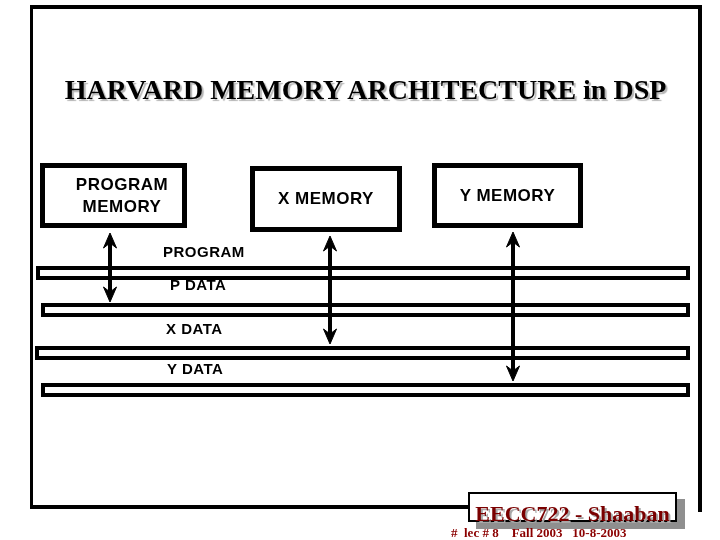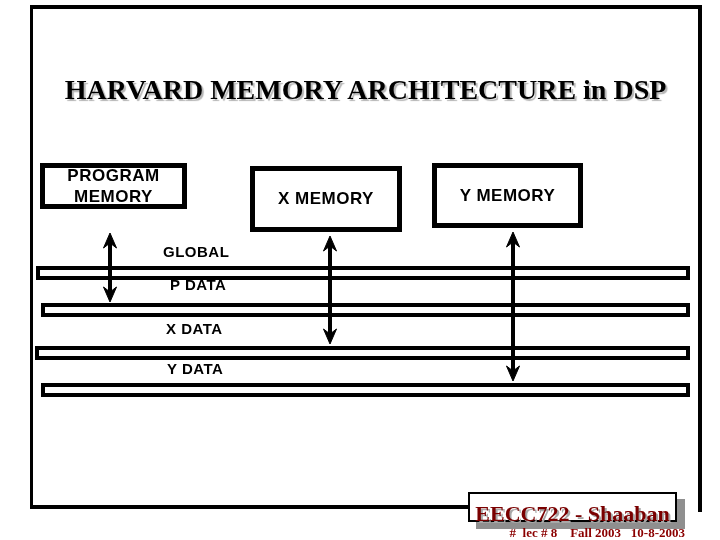--- a/index.html
+++ b/index.html
@@ -29,21 +29,21 @@
     text-shadow:2px 2px 1px #b5b5b5;z-index:4;
   }
 
   
   .membox{
     border:5px solid var(--ink);background:#fff;color:var(--ink);
     display:flex;align-items:center;justify-content:center;text-align:center;
     font-weight:bold;font-size:17px;line-height:1.25;letter-spacing:.5px;
     box-sizing:border-box;z-index:4;
   }
-  .box-program{left:40px;top:163px;width:147px;height:46px;}
+  .box-program{left:40px;top:163px;width:147px;height:65px;justify-content:flex-end;}
   .box-x{left:250px;top:166px;width:152px;height:66px;}
   .box-y{left:432px;top:163px;width:151px;height:65px;}
   .box-program span{display:block;width:120px;}
 
   
   .bus{
     border:4px solid var(--ink);background:#fff;height:14px;
     box-sizing:border-box;z-index:2;
   }
   .bus-global{left:36px;top:266px;width:654px;}
@@ -71,21 +71,21 @@
     display:flex;align-items:center;justify-content:center;
     z-index:6;
   }
   .credit-text{
     font-family:"Liberation Serif", serif;font-weight:bold;font-size:22px;
     color:var(--maroon);white-space:nowrap;
     text-shadow:2px 2px 0 #a8a8a8;
     margin-top:13px;
   }
   .lecture-info{
-    left:470px;top:525px;width:215px;text-align:right;
+    left:451px;top:525px;width:215px;text-align:left;
     font-family:"Liberation Serif", serif;font-weight:bold;font-size:13px;
     color:var(--footer-red);white-space:pre;z-index:6;
   }
 </style>
 </head>
 <body>
 
 <div class="abs frame frame-top"></div>
 <div class="abs frame frame-left"></div>
 <div class="abs frame frame-right"></div>
@@ -101,21 +101,21 @@
 </div>
 <div class="abs membox box-y">
   <span>Y MEMORY</span>
 </div>
 
 <div class="abs bus bus-global"></div>
 <div class="abs bus bus-pdata"></div>
 <div class="abs bus bus-xdata"></div>
 <div class="abs bus bus-ydata"></div>
 
-<div class="abs bus-label lbl-global">GLOBAL</div>
+<div class="abs bus-label lbl-global">PROGRAM</div>
 <div class="abs bus-label lbl-pdata">P DATA</div>
 <div class="abs bus-label lbl-xdata">X DATA</div>
 <div class="abs bus-label lbl-ydata">Y DATA</div>
 
 <svg class="abs arrows" width="720" height="540" viewBox="0 0 720 540">
   <g fill="#000" stroke="#000">
     <line x1="110" y1="242" x2="110" y2="293" stroke-width="4"></line>
     <polygon points="110,233 103.5,248 110,243 116.5,248" stroke-width="1"></polygon>
     <polygon points="110,302 103.5,287 110,292 116.5,287" stroke-width="1"></polygon>
   </g>

